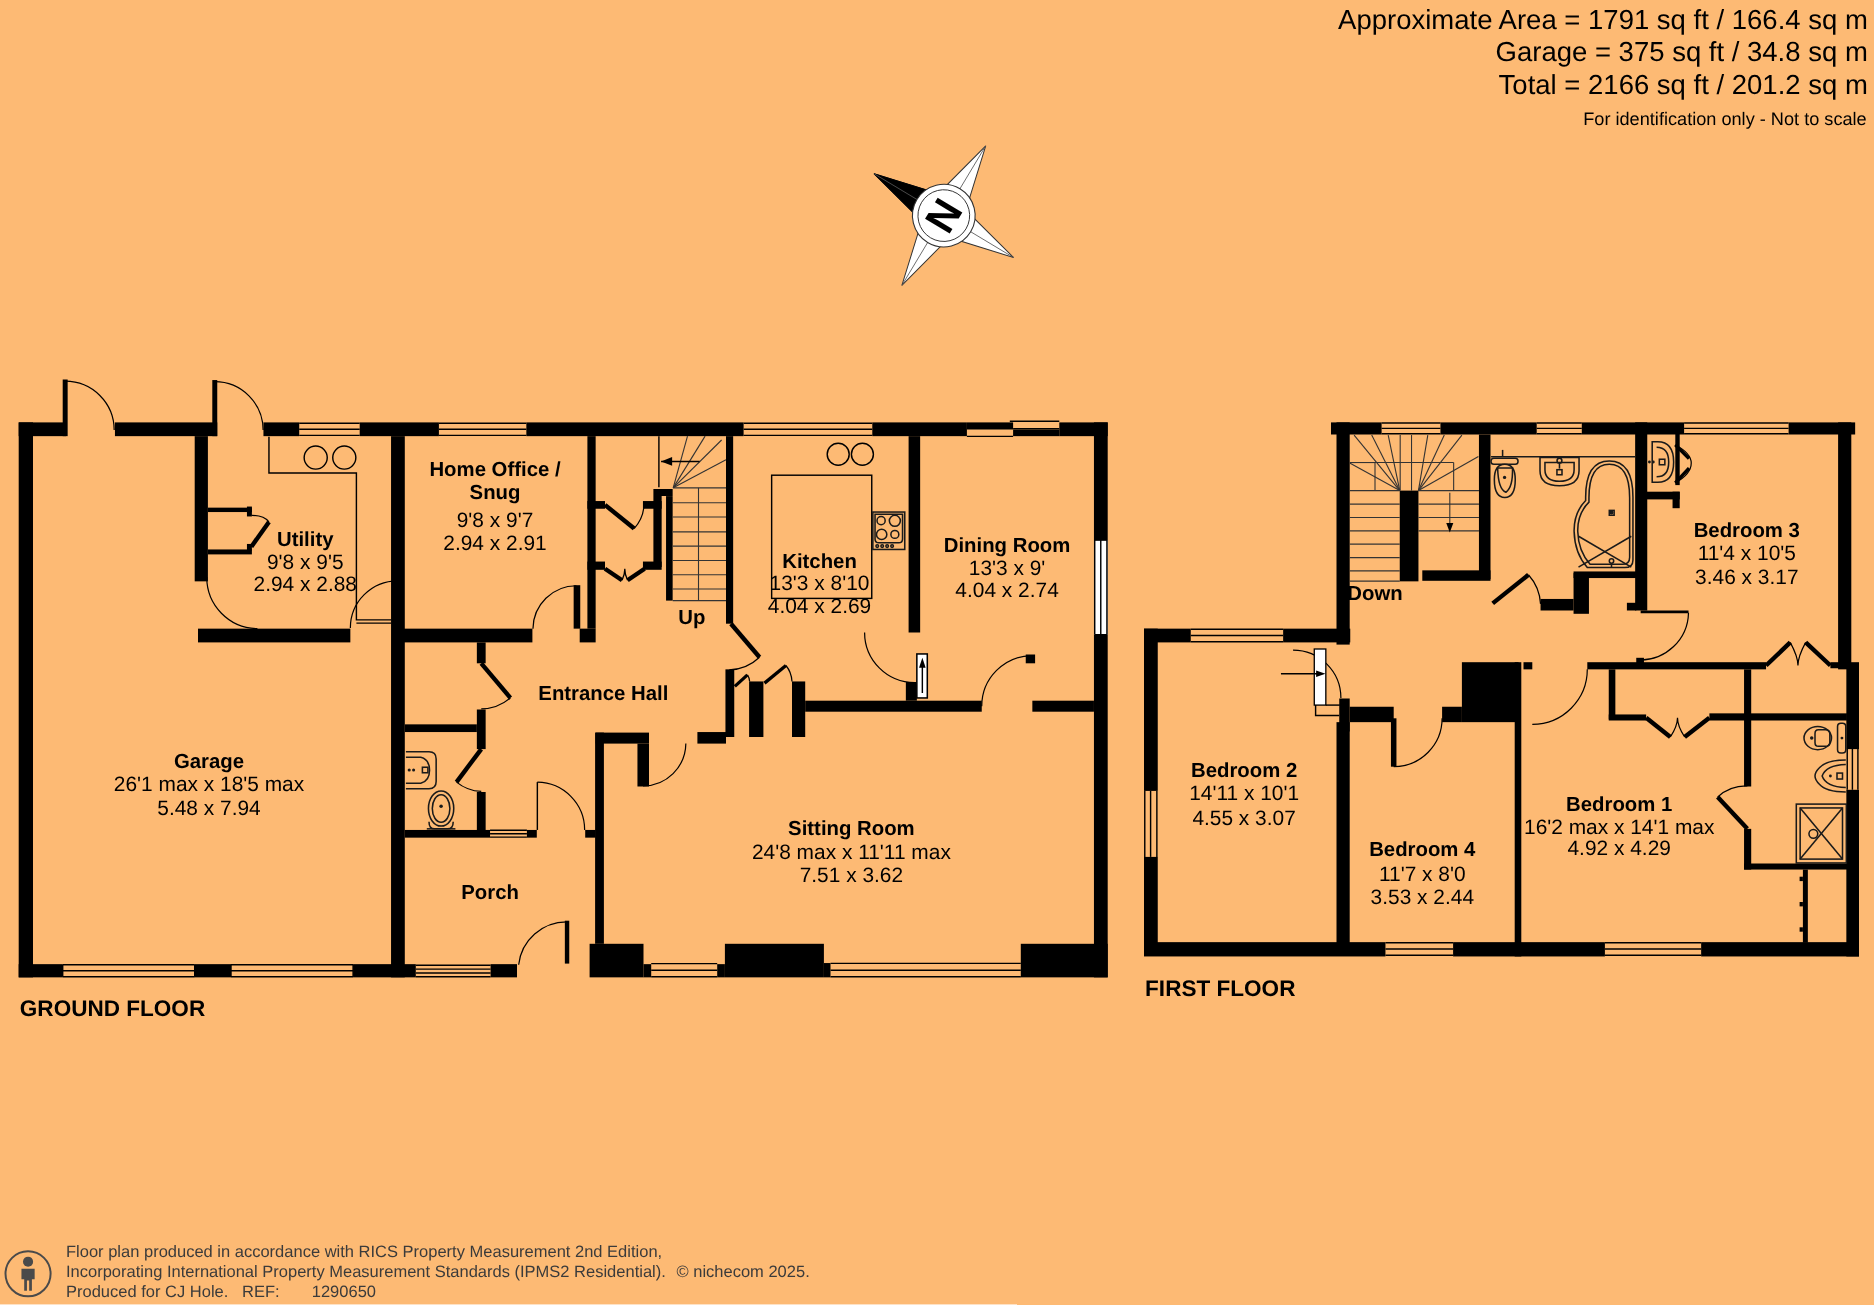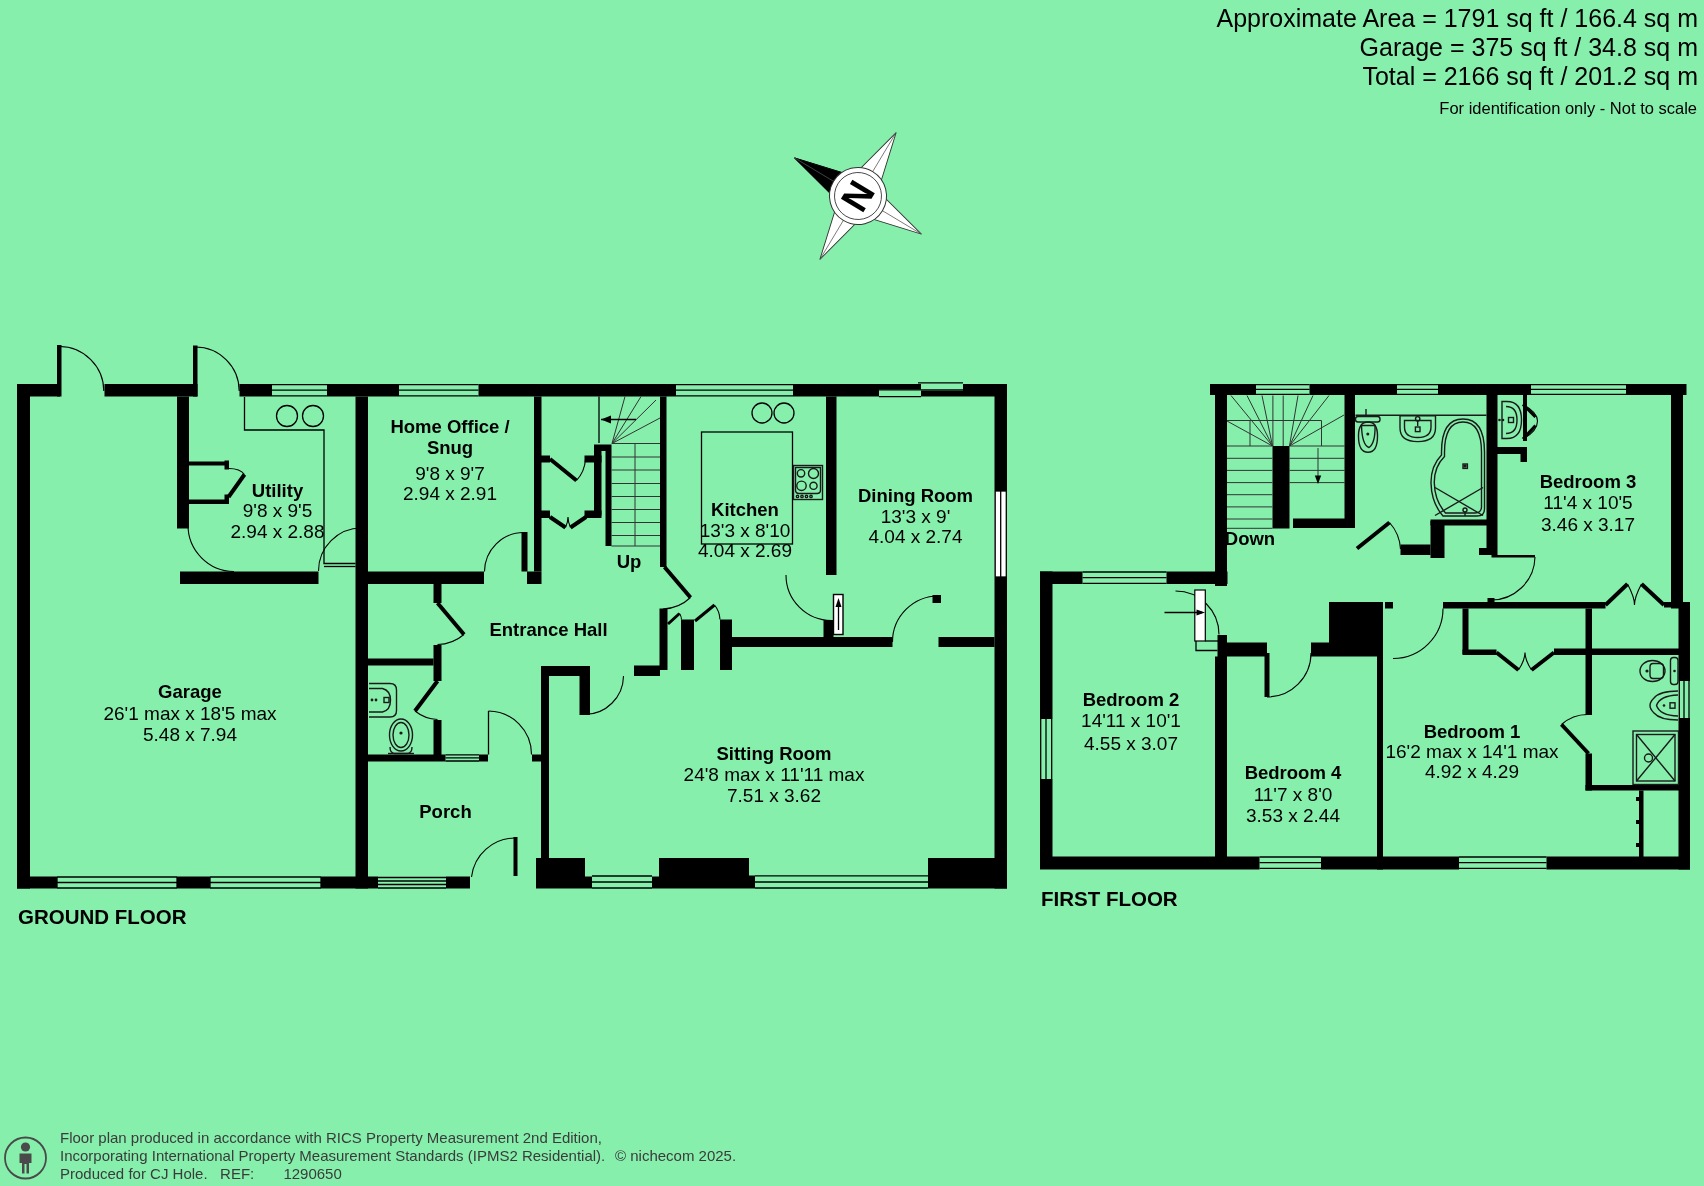--- a/index.html
+++ b/index.html
@@ -1,16 +1,16 @@
 <!DOCTYPE html>
 <html><head>
 <meta charset="utf-8">
 <style>
 html,body{margin:0;padding:0;background:#fff;}
-#page{position:relative;width:1704px;height:1186px;background:#86efac;overflow:hidden;}
+#page{position:relative;width:1704px;height:1186px;background:#fdba74;overflow:hidden;}
 svg{position:absolute;left:0;top:0;}
 text{font-family:"Liberation Sans",sans-serif;}
 .w{fill:#000;stroke:none;}
 .ln{fill:none;stroke:#000;stroke-width:1.3;}
 .arc{fill:none;stroke:#000;stroke-width:1.1;}
 .leaf{fill:none;stroke:#000;stroke-width:4;}
 .lf2{fill:none;stroke:#000;stroke-width:3;}
 .fx{fill:none;stroke:#1a1a1a;stroke-width:1.4;}
 .rb{font-weight:bold;font-size:18.5px;fill:#000;text-anchor:middle;}
 .rd{font-size:19px;fill:#000;text-anchor:middle;}

